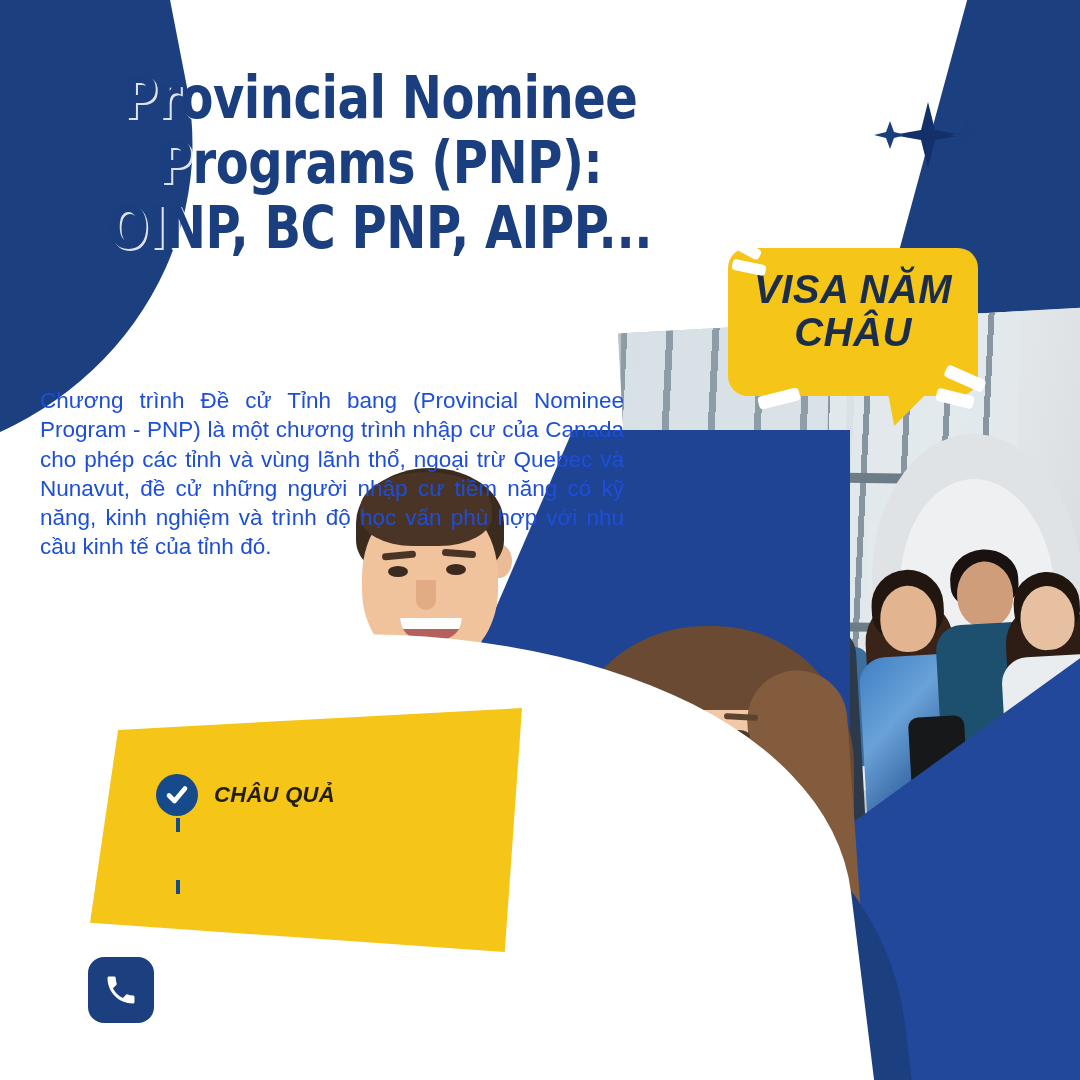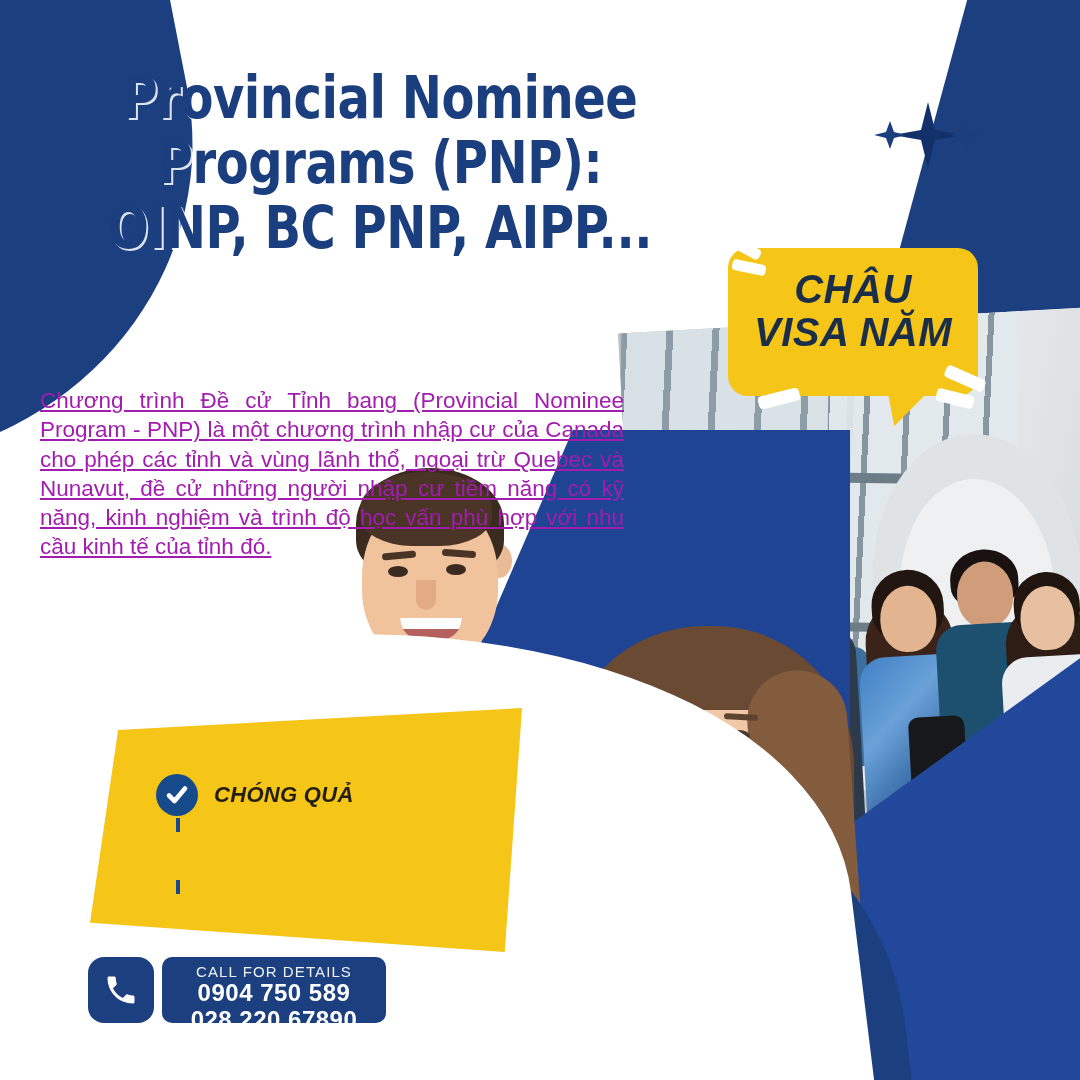--- a/index.html
+++ b/index.html
@@ -180,26 +180,25 @@
     line-height:1.12;
     letter-spacing:-0.5px;
     transform:scaleX(0.92);
     transform-origin:center top;
     text-shadow:2px 2px 0 rgba(255,255,255,.85);
   }
 
   
   .body-text{
     position:absolute;left:40px;top:386px;width:584px;
-    color:#a21caf;
+    color:#1d4ed8;
     font-size:22.5px;
     line-height:1.30;
     text-align:justify;
     font-family:"Liberation Sans",sans-serif;
-    text-decoration:underline;
   }
 
   
   .sparkles{position:absolute;left:868px;top:100px;width:120px;height:70px;}
 
   
   .bubble{
     position:absolute;left:728px;top:248px;width:250px;height:148px;
     background:#F5C518;border-radius:20px;
   }
@@ -374,47 +373,42 @@
     <svg width="120" height="70" viewBox="0 0 120 70">
       <path d="M60 2 L67 30 L95 35 L67 40 L60 68 L53 40 L25 35 L53 30 Z" fill="#13306B"></path>
       <path d="M22 21 L26 32 L38 35 L26 38 L22 49 L18 38 L6 35 L18 32 Z" fill="#1B3E7E"></path>
       <path d="M98 21 L102 32 L114 35 L102 38 L98 49 L94 38 L82 35 L94 32 Z" fill="#1B3E7E"></path>
     </svg>
   </div>
 
   <div class="bubble-tail"></div>
   <div class="bubble"></div>
   <div class="bubble-text">
+    <div>VISA NĂM</div>
     <div>CHÂU</div>
-    <div>VISA NĂM</div>
   </div>
   <div class="accent acc-a"></div>
   <div class="accent acc-b"></div>
   <div class="accent acc-c"></div>
   <div class="accent acc-d"></div>
   <div class="accent acc-e"></div>
 
   <div class="benefits"></div>
   <div class="badge-link bl1"></div>
   <div class="badge-link bl2"></div>
   <div class="benefit-list">
     <div class="benefit-row">
       <div class="check-badge">
         <svg width="26" height="26" viewBox="0 0 26 26">
             <path d="M5 13.5 L10.5 19 L21 6.5" stroke="#ffffff" stroke-width="4.6" fill="none" stroke-linecap="round" stroke-linejoin="round"></path>
           </svg>
       </div>
-      <div class="benefit-label">CHÓNG QUẢ</div>
+      <div class="benefit-label">CHÂU QUẢ</div>
     </div>
   </div>
 
   <div class="phone-icon-box">
     <svg width="36" height="36" viewBox="0 0 24 24">
       <path d="M6.6 10.8c1.4 2.8 3.8 5.1 6.6 6.6l2.2-2.2c.3-.3.7-.4 1-.2 1.2.4 2.4.6 3.6.6.6 0 1 .4 1 1V20c0 .6-.4 1-1 1C10.6 21 3 13.4 3 4c0-.6.4-1 1-1h3.5c.6 0 1 .4 1 1 0 1.3.2 2.5.6 3.6.1.3 0 .7-.2 1l-2.3 2.2z" fill="#ffffff"></path>
     </svg>
   </div>
-  <div class="contact-box">
-    <div class="contact-title">CALL FOR DETAILS</div>
-    <div class="contact-num">0904 750 589</div>
-    <div class="contact-num">028 220 67890</div>
-  </div>
 
 </div>
 
 </body></html>

